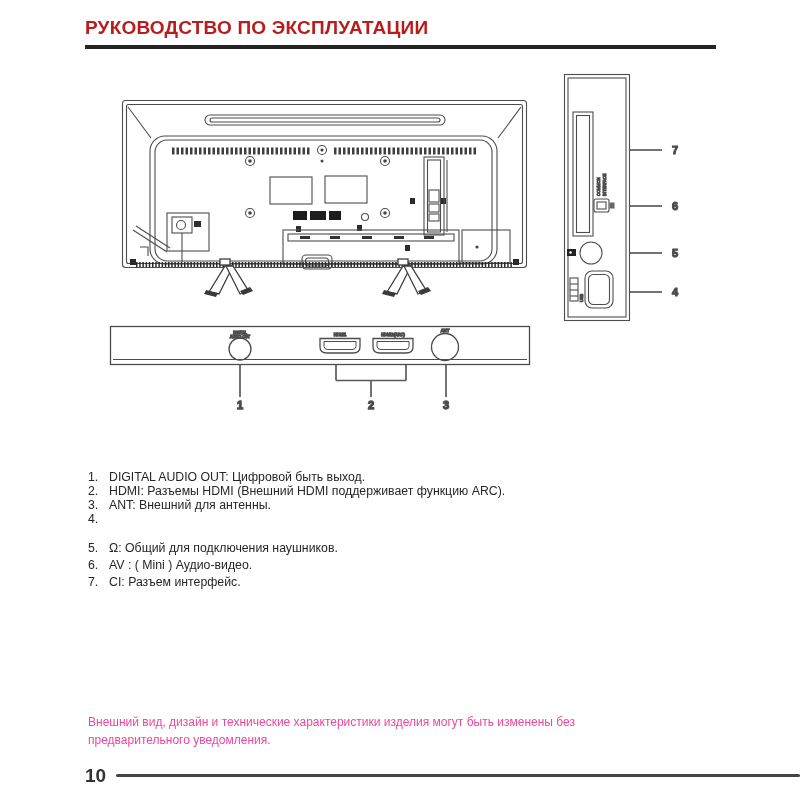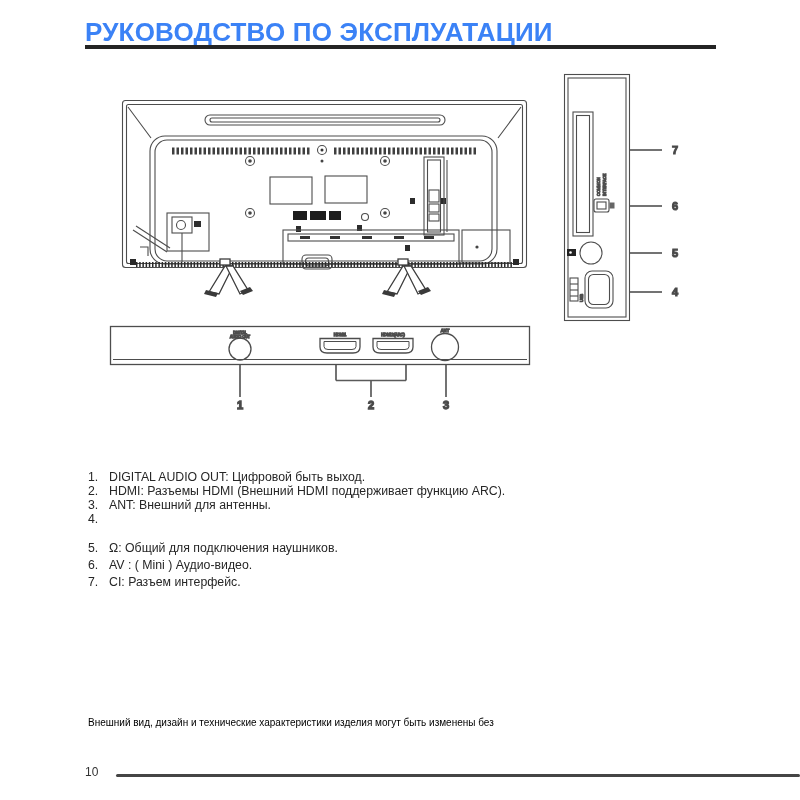--- a/index.html
+++ b/index.html
@@ -2,43 +2,43 @@
 <html><head>
 <meta charset="utf-8">
 <style>
   html,body { margin:0; padding:0; }
   body {
     width:800px; height:800px; position:relative; background:#ffffff;
     font-family:"Liberation Sans", sans-serif; color:#2a2a2a; overflow:hidden;
   }
   .page-title {
     position:absolute; left:85px; top:17px;
-    font-size:26px; font-weight:bold; color:#3b82f6; letter-spacing:0.2px;
+    font-size:19px; font-weight:bold; color:#b91c1c; letter-spacing:0.2px;
     white-space:nowrap;
     text-align:center;
   }
   .title-rule {
     position:absolute; left:85px; top:45px; width:631px; height:4px; background:#242424;
   }
   svg.diagram { position:absolute; left:0; top:0; }
   svg text { font-family:"Liberation Sans", sans-serif; fill:#333; }
   .callout-num { font-size:11px; font-weight:bold; fill:#3a3a3a; }
   .tiny-label { font-size:4px; fill:#444; }
 
   .legend { position:absolute; left:88px; top:471px; width:628px; font-size:12.3px; line-height:13.6px; color:#262626; }
   .li { display:flex; margin:0 0 0.5px 0; }
   .li .n { flex:0 0 21px; }
   .li .t { flex:1; }
   .li .l1 { text-align:justify; text-align-last:justify; width:604px; }
   .li .l2 { text-align:left; }
   .li.gap-before { margin-top:15px; }
   .li.wide { margin-bottom:3.5px; }
 
-  .footnote { position:absolute; left:88px; top:714px; width:640px; font-size:10px; line-height:17.5px; color:#000000; }
-  .footer-pagenum { position:absolute; left:85px; top:765px; font-size:12px; font-weight:normal; color:#333; }
+  .footnote { position:absolute; left:88px; top:714px; width:640px; font-size:12px; line-height:17.5px; color:#ec4899; }
+  .footer-pagenum { position:absolute; left:85px; top:765px; font-size:19px; font-weight:bold; color:#333; }
   .footer-rule { position:absolute; left:116px; top:774px; width:684px; height:3px; background:#454545; border-radius:2px; }
 </style>
 </head>
 <body>
 
 <div class="page-title">РУКОВОДСТВО ПО ЭКСПЛУАТАЦИИ</div>
 <div class="title-rule"></div>
 
 <svg class="diagram" width="800" height="440" viewBox="0 0 800 440">
   <g fill="none" stroke="#4d4d4d" stroke-width="1.1">
@@ -246,16 +246,17 @@
     <span class="t">AV : ( Mini )  Аудио-видео.</span>
   </div>
   <div class="li wide">
     <span class="n">7.</span>
     <span class="t">CI: Разъем интерфейс.</span>
   </div>
 </div>
 
 <div class="footnote">
   <div>Внешний вид, дизайн и технические характеристики изделия могут быть изменены без</div>
+  <div>предварительного уведомления.</div>
 </div>
 
 <div class="footer-pagenum">10</div>
 <div class="footer-rule"></div>
 
 </body></html>

